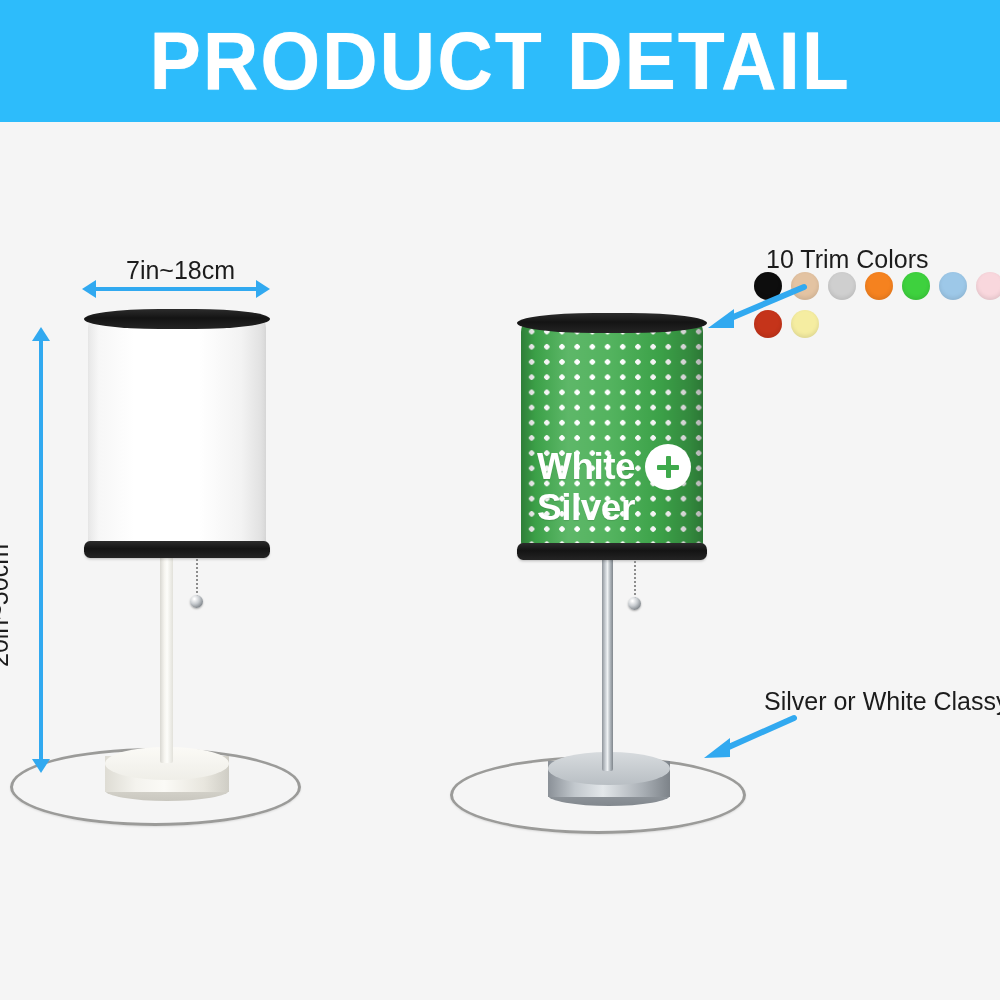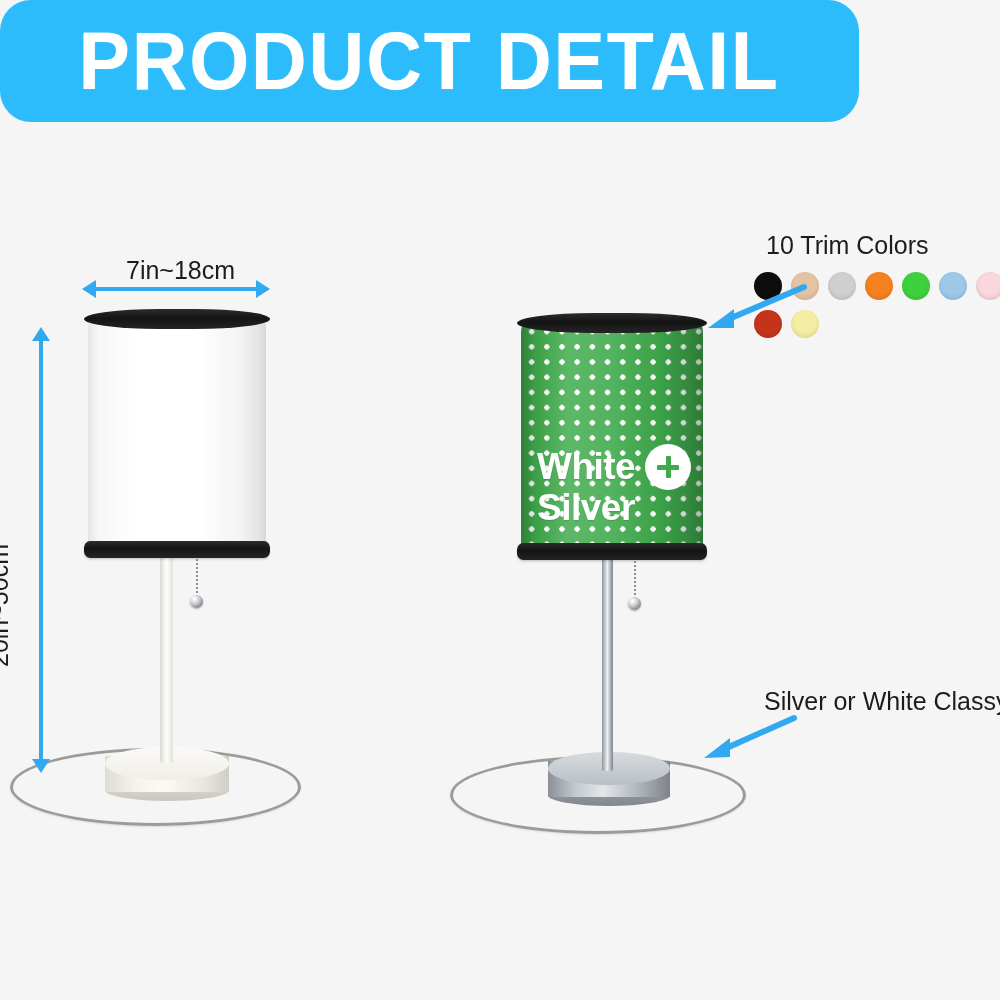--- a/index.html
+++ b/index.html
@@ -14,27 +14,26 @@
     background: #f5f5f5;
     overflow: hidden;
     font-family: "Liberation Sans", sans-serif;
   }
 
   
   .banner {
     position: absolute;
     left: 0;
     top: 0;
-    width: 859px;
+    width: 1000px;
     height: 122px;
     background: #2dbcfb;
     display: flex;
     align-items: center;
     justify-content: center;
-    border-radius: 31px;
   }
   .banner-title {
     color: #ffffff;
     font-family: "Liberation Sans Narrow", "Liberation Sans", sans-serif;
     font-size: 82px;
     font-weight: bold;
     letter-spacing: 2px;
     transform: scaleX(0.94);
     line-height: 1;
     white-space: nowrap;
@@ -350,21 +349,21 @@
       </div>
 
       <div class="trim-top" style="top:-9px;"></div>
       <div class="trim-bottom" style="bottom:-8px;"></div>
     </div>
 
     <div class="chain" style="left:634px; top:560px; height:42px;"></div>
     <div class="chain-ball" style="left:628px; top:597px;"></div>
   </div>
 
-  <div class="anno-text big" style="left:766px; top:231px;">10 Trim Colors</div>
+  <div class="anno-text big" style="left:766px; top:245px;">10 Trim Colors</div>
 
   <div class="swatches" style="left:754px; top:272px;">
       <div class="swatch" style="background: rgb(13, 13, 13);"></div>
       <div class="swatch" style="background: rgb(227, 195, 162);"></div>
       <div class="swatch" style="background: rgb(207, 207, 207);"></div>
       <div class="swatch" style="background: rgb(245, 130, 31);"></div>
       <div class="swatch" style="background: rgb(62, 209, 62);"></div>
       <div class="swatch" style="background: rgb(157, 200, 232);"></div>
       <div class="swatch" style="background: rgb(249, 215, 221);"></div>
       <div class="swatch" style="background: rgb(197, 52, 26);"></div>

